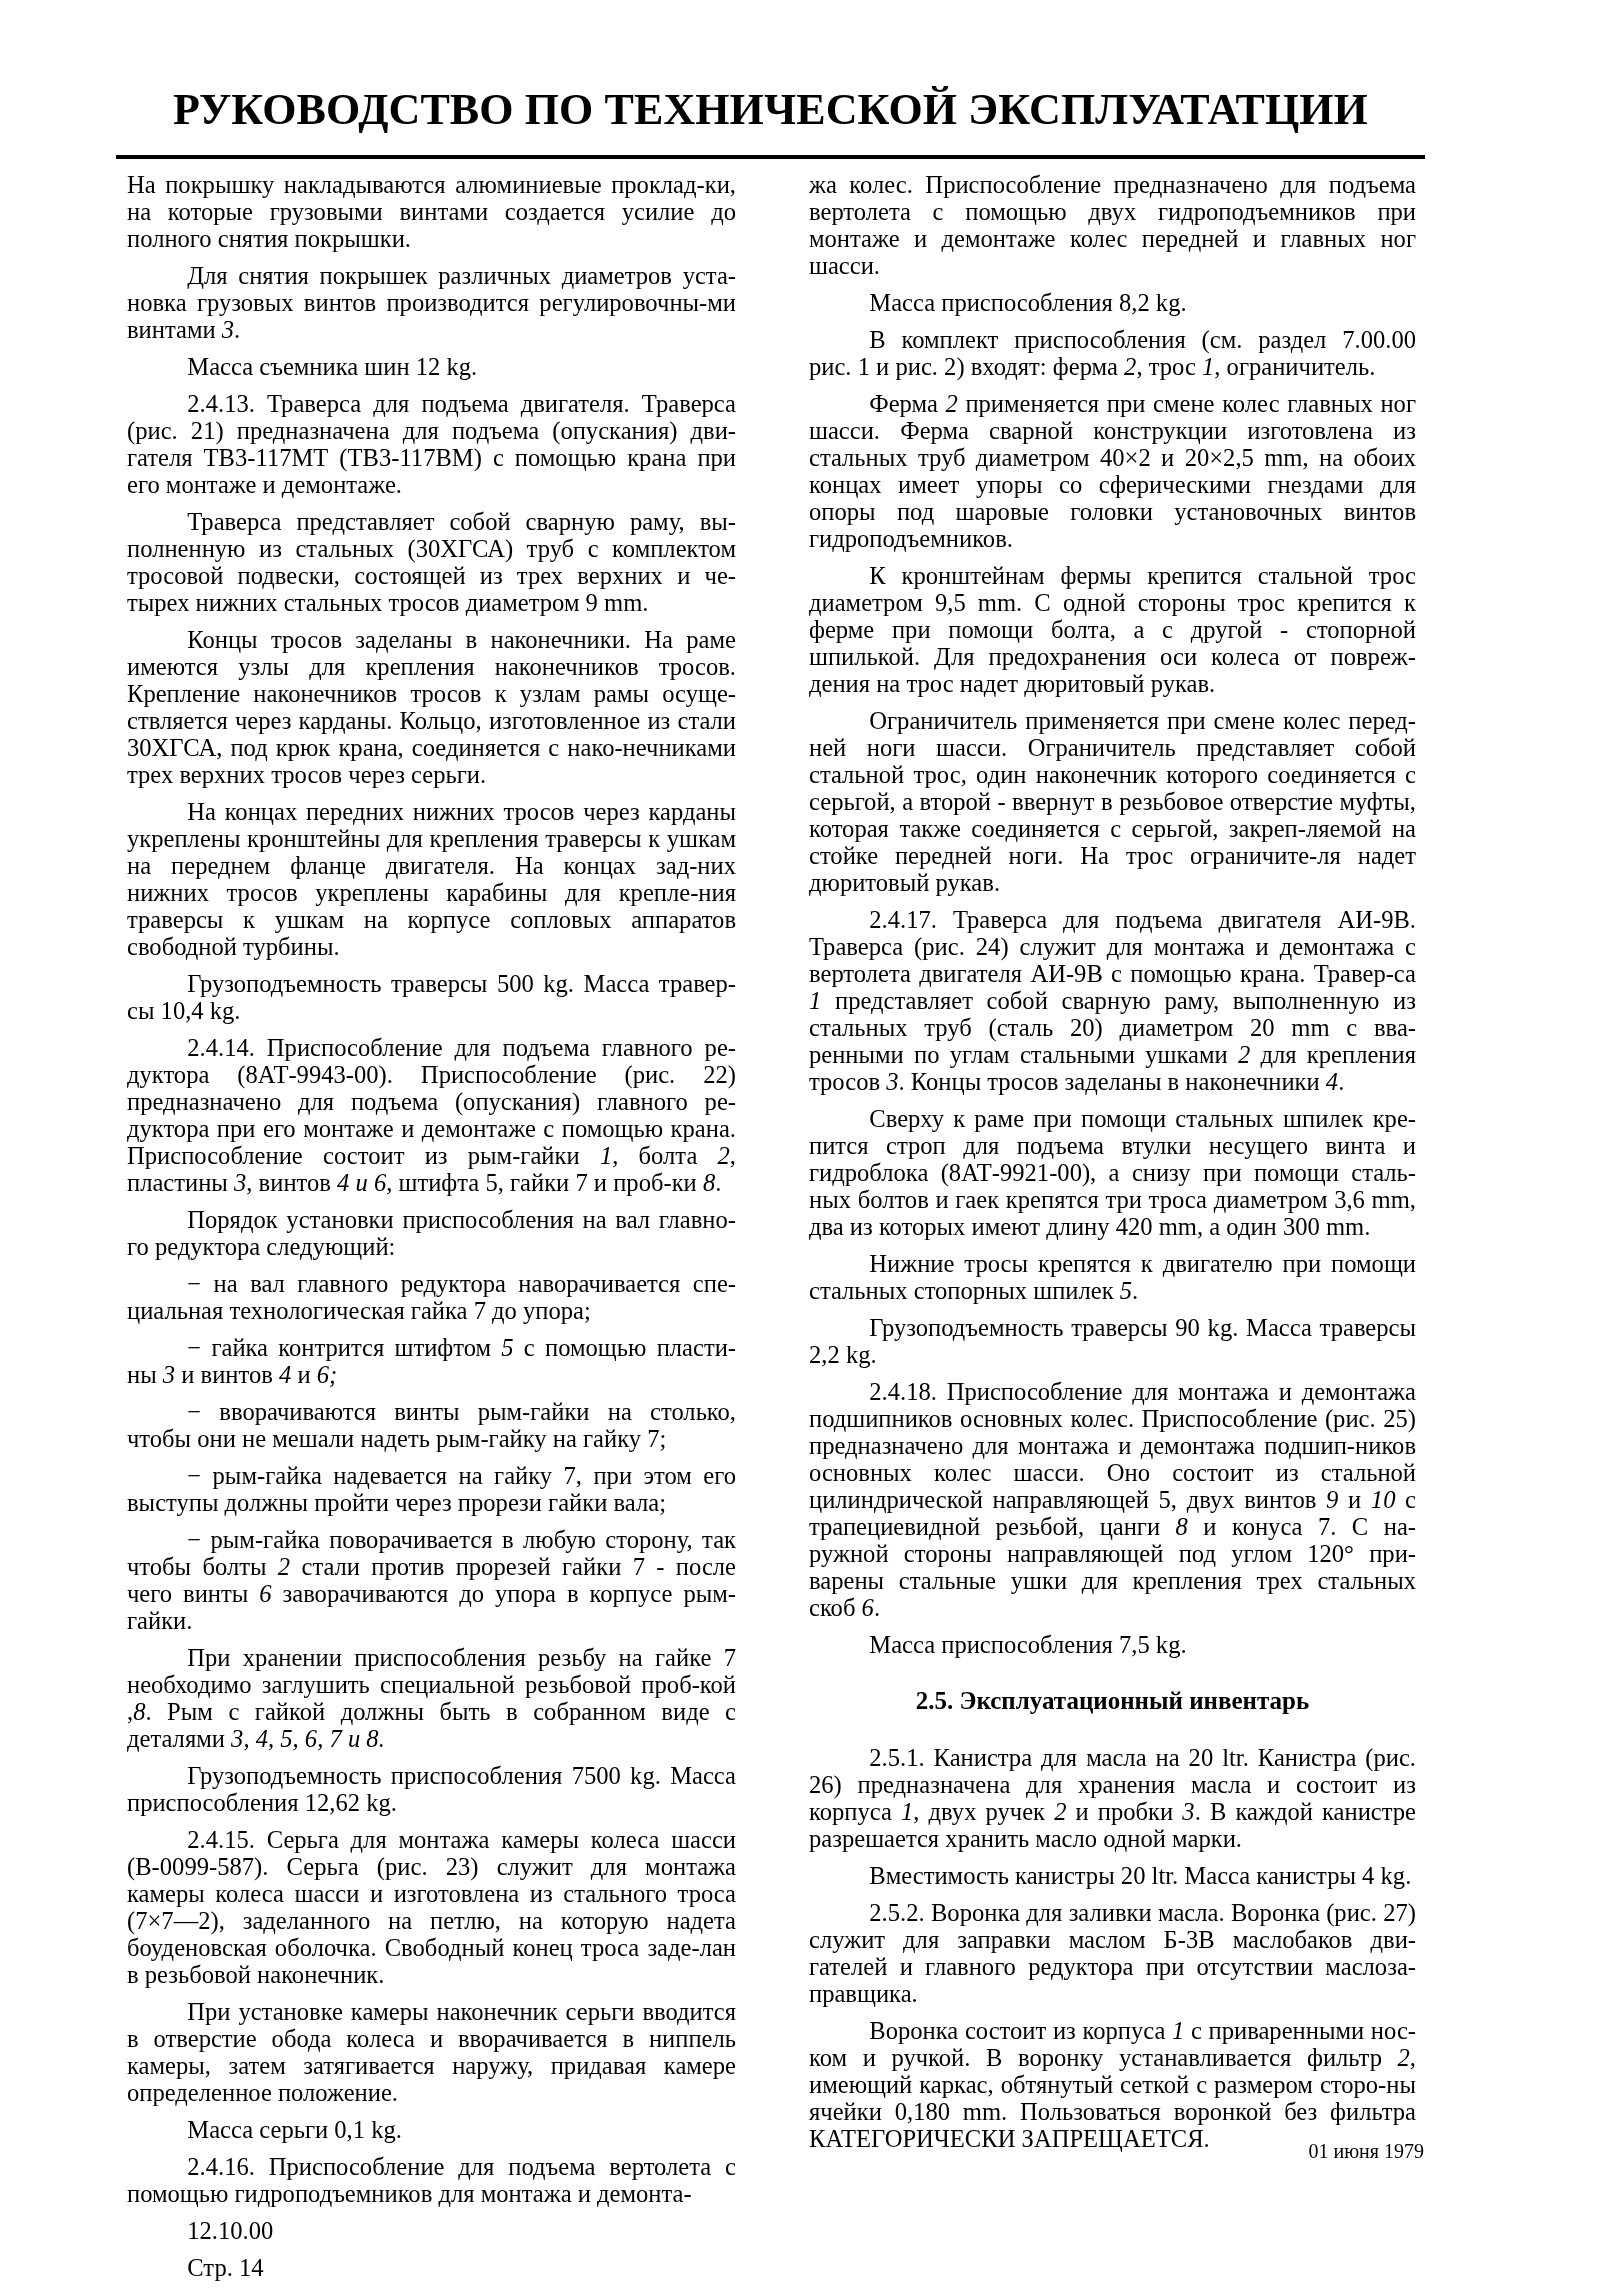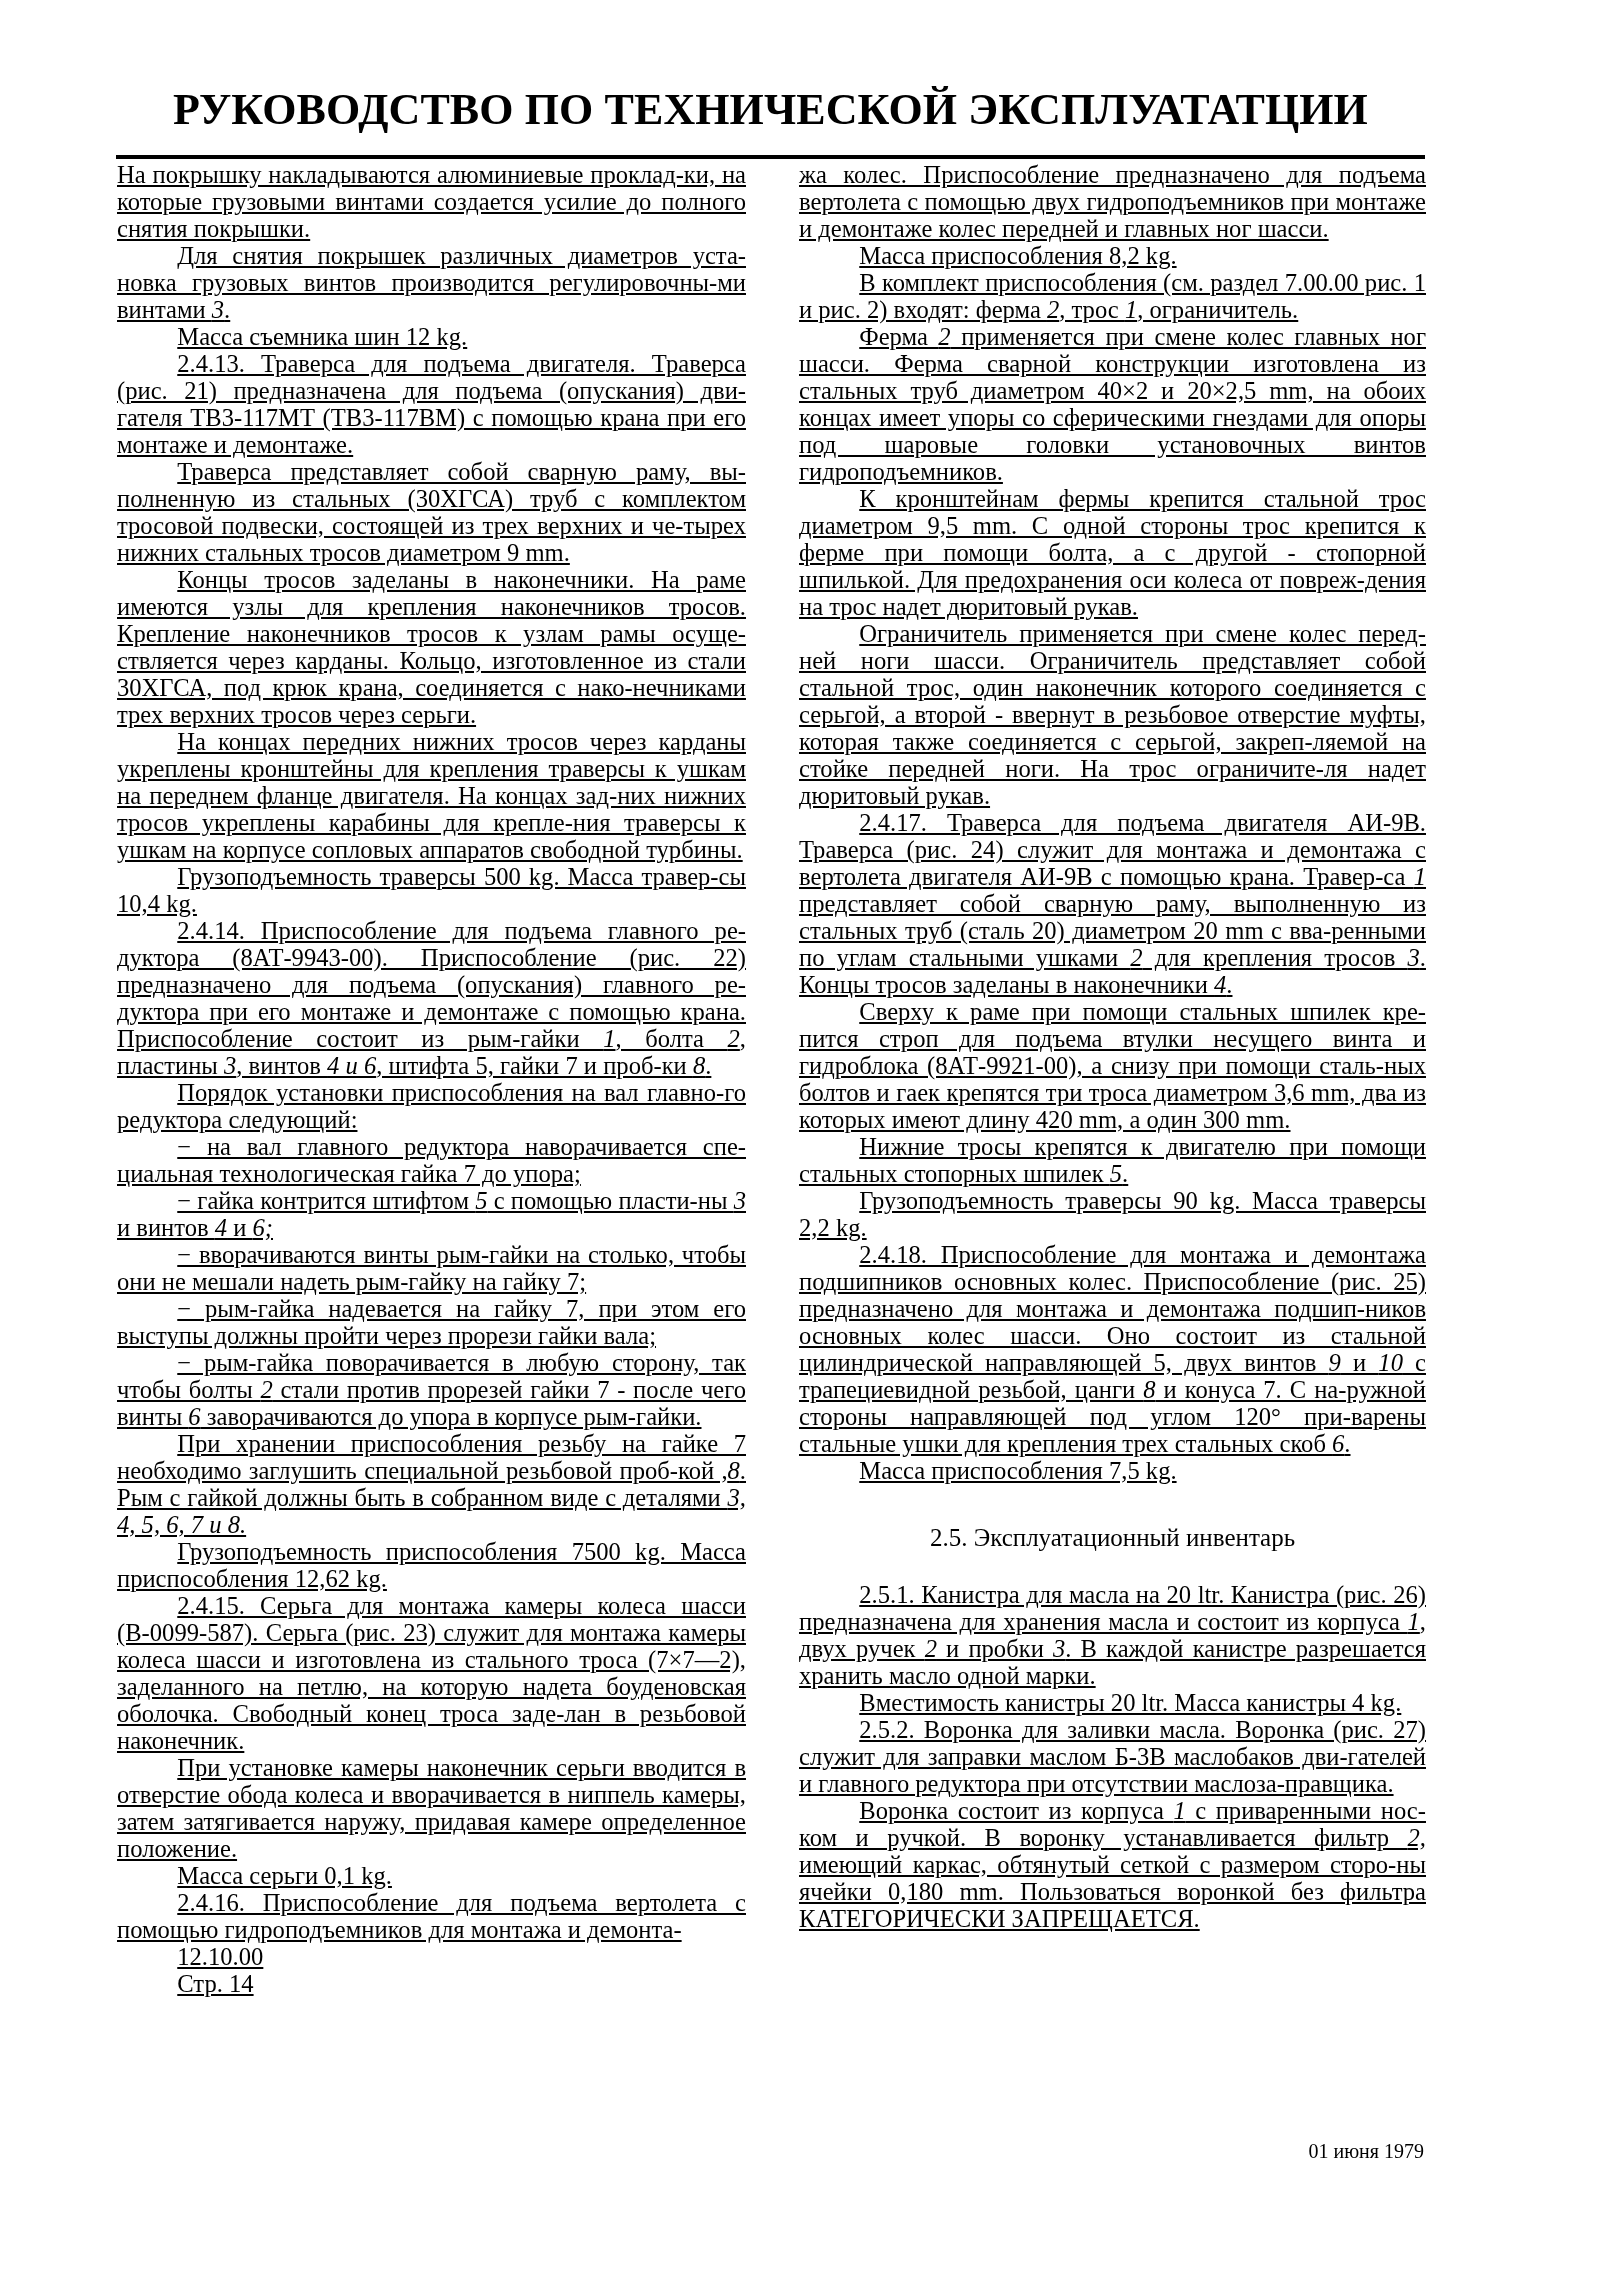--- a/index.html
+++ b/index.html
@@ -17,26 +17,26 @@
     position: absolute; left: 116px; width: 1309px; top: 155px; height: 3.9px;
     background: #000000;
   }
   .column {
     position: absolute; top: 161px; width: 629px;
     font-size: 24.6px; line-height: 27px;
     text-align: justify; hyphens: manual;
   }
   .col-left { left: 117px; }
   .col-right { left: 799px; width: 627px; }
-  .column p { margin: 0; text-indent: 2.45em; text-decoration: underline; }
+  .column p { margin: 10px; text-indent: 2.45em; }
   .column p.cont { text-indent: 0; }
   .column p.list { text-indent: 2.45em; }
   .column i { font-style: italic; }
   .section-heading {
-    margin: 40px 0 29px 0; text-align: center; font-weight: normal;
+    margin: 29px 0 29px 0; text-align: center; font-weight: bold;
     font-size: 25px; line-height: 27.5px; text-indent: 0;
   }
   .footer-left { margin: 0; text-indent: 0; text-align: left; }
   .footer-right {
     position: absolute; right: 198px; top: 2138px;
     font-size: 20px; line-height: 27px;
   }
 </style>
 </head>
 <body>

